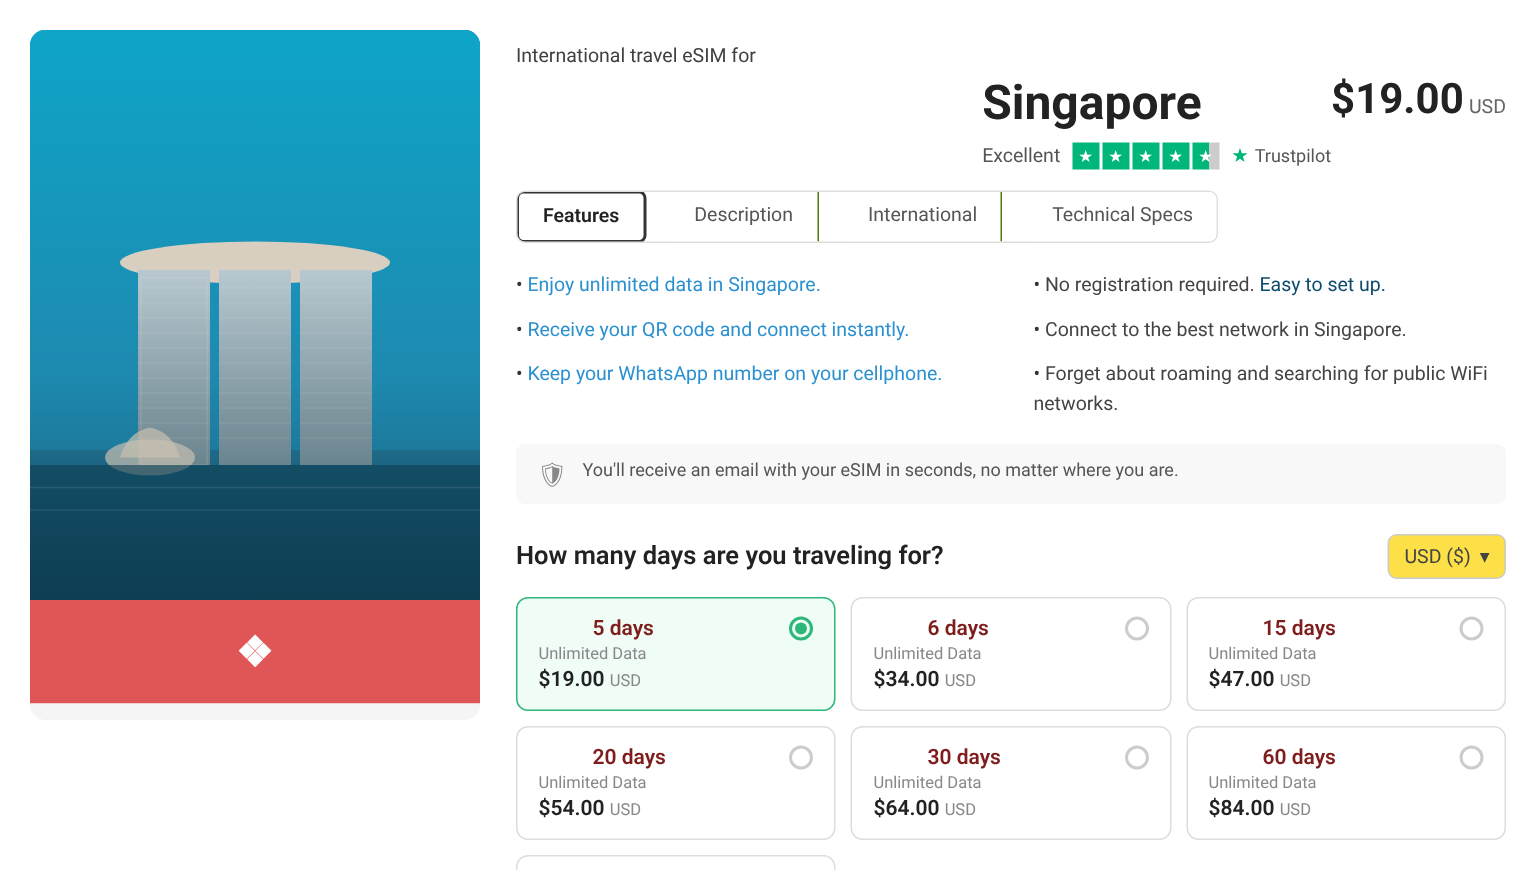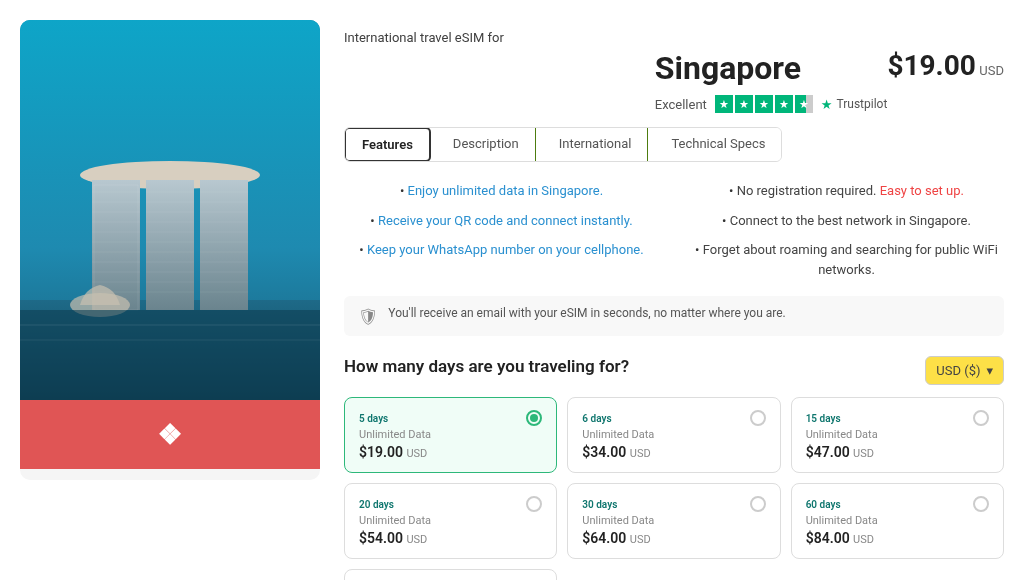--- a/index.html
+++ b/index.html
@@ -120,21 +120,21 @@
       color: #555;
       display: flex;
       align-items: center;
       gap: 4px;
     }
     .tp-star { color: #00b67a; font-size: 13px; }
 
     
     .tabs-row {
       display: flex;
-      gap: 7px;
+      gap: 17px;
       margin-bottom: 16px;
       border: 1px solid #ddd;
       border-radius: 6px;
       width: fit-content;
       overflow: hidden;
     }
     .tab {
       padding: 8px 16px;
       font-size: 13px;
       cursor: pointer;
@@ -157,21 +157,20 @@
       display: grid;
       grid-template-columns: 1fr 1fr;
       gap: 4px 30px;
       margin-bottom: 14px;
     }
     .feature-item {
       font-size: 13px;
       color: #444;
       line-height: 1.5;
       padding: 3px 0;
-      text-align: center;
     }
     .feature-item::before {
       content: '• ';
       color: #333;
     }
 
     .info-box {
       display: flex;
       align-items: flex-start;
       gap: 10px;
@@ -188,21 +187,21 @@
       flex-shrink: 0;
       margin-top: 1px;
     }
 
     
     .duration-section {
       margin-top: 4px;
     }
     .duration-header {
       display: flex;
-      align-items: flex-start;
+      align-items: center;
       justify-content: space-between;
       margin-bottom: 12px;
     }
     .duration-title {
       font-size: 17px;
       font-weight: 600;
       color: #222;
     }
     .currency-selector {
       border: 1px solid #ccc;
@@ -233,23 +232,24 @@
       border-color: #2db87a;
       background: #f0fdf7;
     }
     .option-header {
       display: flex;
       align-items: center;
       justify-content: space-between;
       margin-bottom: 2px;
     }
     .option-days {
-      font-size: 10px;
+      font-size: 14px;
       font-weight: 600;
-      color: #0f766e;
+      color: #7f1d1d;
+      margin-left: 36px;
     }
     .option-radio {
       width: 16px;
       height: 16px;
       border-radius: 50%;
       border: 2px solid #ccc;
       display: flex;
       align-items: center;
       justify-content: center;
       flex-shrink: 0;
@@ -407,21 +407,21 @@
       <div class="tab">Description</div>
       <div class="tab">International</div>
       <div class="tab">Technical Specs</div>
     </div>
 
     <div class="features-grid">
       <div class="feature-item">
         <span style="color:#2a90d0;">Enjoy unlimited data in Singapore.</span>
       </div>
       <div class="feature-item">
-        No registration required. <span style="color:#ef4444;">Easy to set up.</span>
+        No registration required. <span style="color:#0c4a6e;">Easy to set up.</span>
       </div>
       <div class="feature-item">
         <span style="color:#2a90d0;">Receive your QR code and connect instantly.</span>
       </div>
       <div class="feature-item">
         Connect to the best network in Singapore.
       </div>
       <div class="feature-item">
         <span style="color:#2a90d0;">Keep your WhatsApp number on your cellphone.</span>
       </div>

